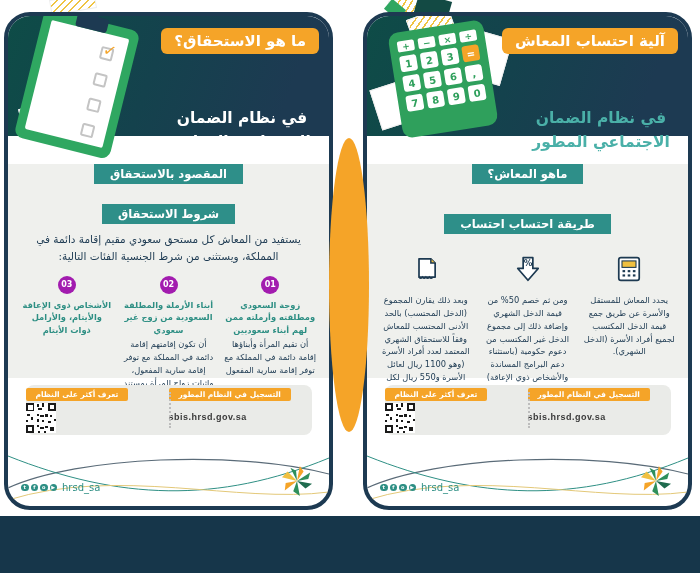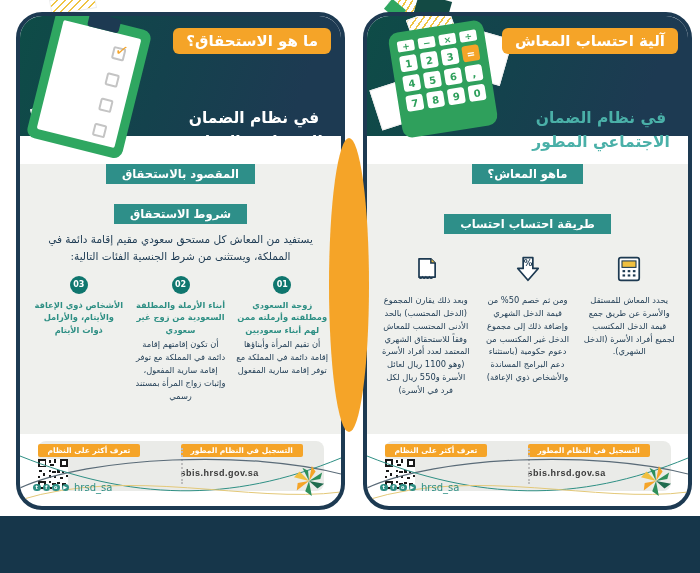--- a/index.html
+++ b/index.html
@@ -14,21 +14,21 @@
   .stripes { background:#fff; border:1px solid #eee;
     background-image:repeating-linear-gradient(-35deg, transparent 0 4px, #EFC443 4px 5.5px); }
   .deco-a { left:392px; top:-8px; width:42px; height:30px; transform:rotate(-24deg); }
   .deco-b { left:416px; top:-3px; width:34px; height:20px; background:#134A44; transform:rotate(16deg); }
   .deco-c { left:386px; top:3px; width:18px; height:13px; background:#2FA761; transform:rotate(40deg); }
   .deco-d { left:50px; top:-4px; width:46px; height:16px; transform:rotate(-10deg); }
 
   
   .panel { position:absolute; top:12px; width:329px; height:498px; border:4px solid #1D3A52;
            border-radius:26px; background:#fff; overflow:hidden; z-index:2; direction:rtl; }
-  .panel-left  { left:16px; }
+  .panel-left  { left:4px; }
   .panel-right { left:363px; }
 
   .header { position:relative; height:120px;
             background:linear-gradient(110deg,#0E4C47 0%, #14424D 45%, #1D3A52 85%); }
   .header-badge { position:absolute; top:12px; right:10px; background:#F5A428; color:#fff;
             font-weight:bold; font-size:15px; padding:4px 13px; border-radius:6px; white-space:nowrap; }
   .header-sub { position:absolute; top:54px; right:4px; width:166px; text-align:center;
             font-size:15.5px; font-weight:bold; line-height:1.55;margin-top:36px; }
   .panel-left  .header-sub { color:#ffffff; }
   .panel-right .header-sub { color:#4AB0A8; }
@@ -53,29 +53,29 @@
   .calc-body { position:absolute; left:20px; top:8px; width:96px; height:106px; background:#2FA05C;
                border-radius:10px; transform:rotate(-9deg); padding:9px 8px; }
   .calc-grid { display:grid; direction:ltr; grid-template-columns:repeat(4,1fr);
                grid-template-rows:11px 16px 16px 16px; gap:4px; }
   .key { background:#fff; border-radius:3px; color:#2FA05C; font-weight:bold; font-size:10px;
          display:flex; align-items:center; justify-content:center; }
   .key-op { font-size:9px; border-radius:2px; }
   .key-eq { background:#F5A428; color:#fff; }
 
   
-  .body-area { position:relative; height:270px; background:#EFF0ED; padding:0 10px; }
+  .body-area { position:relative; height:214px; background:#EFF0ED; padding:0 10px; }
   .tbadge { display:block; width:max-content; margin:0 auto; background:#2E8F89; color:#fff;
             font-size:11.5px; font-weight:bold; padding:3px 16px; }
   .mt30 { margin-top:28px; } .mt20 { margin-top:20px; }
   .para { font-size:10.5px; color:#1D3A52; text-align:center; line-height:1.6; margin:7px 8px 0; }
 
   .cols { display:flex; justify-content:space-between; margin-top:11px; padding:0 2px; }
   .col { width:31.5%; text-align:center; }
-  .cat-num { width:18px; height:18px; border-radius:50%; background:#0f766e; color:#fff;
+  .cat-num { width:18px; height:18px; border-radius:50%; background:#a21caf; color:#fff;
              font-size:8px; font-weight:bold; line-height:18px; margin:0 auto 5px; text-align:center; }
   .cat-title { color:#2E8F84; font-weight:bold; font-size:8.3px; line-height:1.55; }
   .cat-text { color:#1D3A52; font-size:8.3px; line-height:1.55; margin-top:1px; }
   .step-icon { height:42px; display:flex; align-items:center; justify-content:center; }
   .step-text { color:#1D3A52; font-size:8.3px; line-height:1.55; margin-top:4px; }
 
   
   .footer-strip { position:relative; margin:7px auto 0; width:286px; height:50px;
                   background:#EAEBE8; border-radius:8px; display:flex; }
   .strip-half { width:50%; display:flex; flex-direction:column; align-items:flex-end; }

